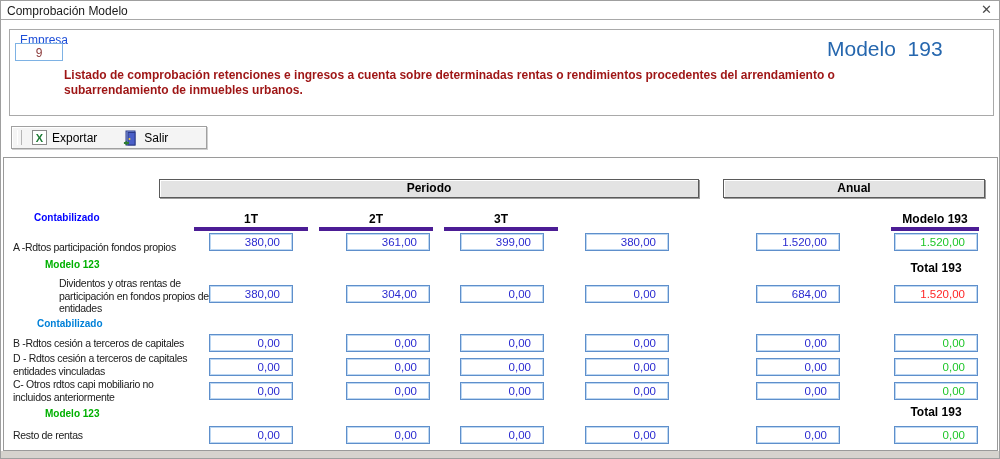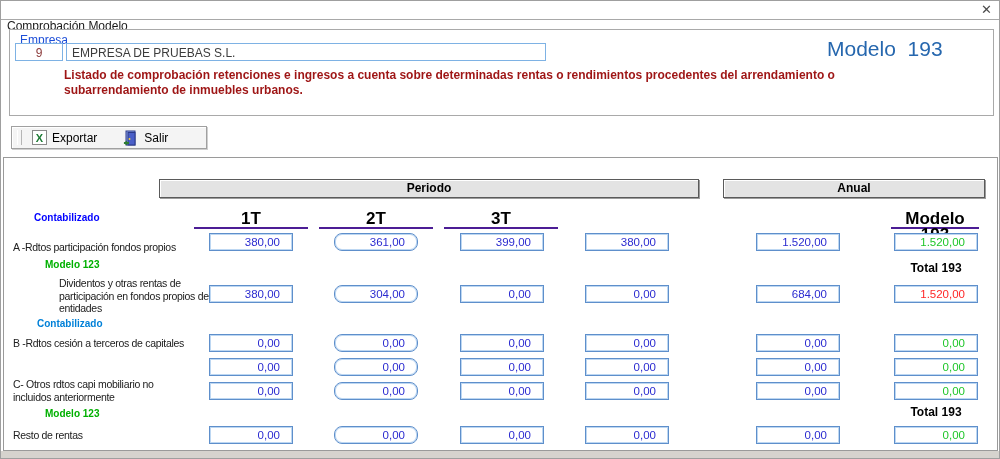--- a/index.html
+++ b/index.html
@@ -1,21 +1,21 @@
 <!DOCTYPE html>
 <html><head>
 <meta charset="utf-8">
 <style>
   html,body{margin:0;padding:0;}
   body{font-family:"Liberation Sans",sans-serif;background:#fff;}
   .page{position:relative;width:1000px;height:459px;background:#fff;border:1px solid #9f9f9f;box-sizing:border-box;overflow:hidden;}
 
   
   .titlebar{position:absolute;left:0;top:0;width:100%;height:19px;background:#fff;border-bottom:1px solid #a8a8a8;box-sizing:border-box;}
-  .titlebar .title{position:absolute;left:6px;top:18px;font-size:12px;color:#1a1a1a;}
+  .titlebar .title{position:absolute;left:6px;top:3px;font-size:12px;color:#1a1a1a;}
   .titlebar .close{position:absolute;right:7px;top:1px;font-size:13px;color:#4a4a4a;cursor:default;}
 
   
   .header-panel{position:absolute;left:8px;top:28px;width:985px;height:87px;border:1px solid #a9a9a9;background:#fff;box-sizing:border-box;}
   .empresa-label{position:absolute;left:10px;top:3px;font-size:12px;color:#1d4ed8;}
   .inputbox{position:absolute;border:1px solid #7eb2e4;background:#fff;font-size:12px;box-sizing:border-box;}
   .empresa-code{left:5px;top:13px;width:48px;height:18px;text-align:center;color:#8b3a3a;padding-top:2px;}
   .empresa-name{left:56px;top:13px;width:480px;height:18px;color:#3c3c3c;padding:2px 0 0 5px;}
   .model-title{position:absolute;left:817px;top:7px;font-size:21px;color:#2667ae;white-space:pre;}
   .descr{position:absolute;left:54px;font-size:12px;font-weight:bold;color:#9e1515;}
@@ -31,21 +31,21 @@
   .xls-icon{display:inline-flex;align-items:center;justify-content:center;width:15px;height:15px;background:#fff;border:1px solid #8a8a8a;color:#1c7a34;font-weight:bold;font-size:11px;box-sizing:border-box;}
 
   
   .table-panel{position:absolute;left:2px;top:156px;width:995px;height:294px;border:1px solid #9a9a9a;background:#fff;box-sizing:border-box;}
   .bottom-strip{position:absolute;left:0;top:450px;width:100%;height:9px;background:#d6d3ce;}
 
   .group-hdr{position:absolute;height:19px;background:#e3e3e3;border:1px solid #5a5a5a;box-shadow:inset 1px 1px 0 #ffffff,1px 1px 0 #9c9c9c;box-sizing:border-box;text-align:center;font-size:12px;font-weight:bold;color:#000;line-height:17px;}
   .gh-periodo{left:158px;top:178px;width:540px;}
   .gh-anual{left:722px;top:178px;width:262px;}
 
-  .col-hdr{position:absolute;top:210px;height:16px;line-height:16px;text-align:center;font-size:17px;font-weight:bold;color:#000;border-bottom:2px solid #4c1d95;}
+  .col-hdr{position:absolute;top:210px;height:16px;line-height:16px;text-align:center;font-size:12px;font-weight:bold;color:#000;border-bottom:4px solid #4c1d95;}
   .ch0{left:193px;width:114px;}
   .ch1{left:318px;width:114px;}
   .ch2{left:443px;width:114px;}
   .ch3{left:568px;width:114px;}
   .ch4{left:733px;width:127px;}
   .ch5{left:890px;width:88px;}
 
   .section-label{position:absolute;font-size:10px;font-weight:bold;}
   .sec-blue{color:#0000ff;}
   .sec-lblue{color:#0080d8;}
@@ -61,39 +61,38 @@
   .rl2{top:336px;white-space:nowrap;}
   .rl3{top:351px;width:196px;}
   .rl4{top:377px;width:170px;}
   .rl5{top:428px;white-space:nowrap;}
 
   .total-label{position:absolute;left:890px;width:90px;text-align:center;font-size:12px;font-weight:bold;color:#000;}
   .tl1{top:260px;}
   .tl2{top:404px;}
 
   .cell{position:absolute;width:84px;height:18px;background:#fff;border:1px solid #5e8fcb;box-shadow:inset 0 0 0 1px #bdd7f2;box-sizing:border-box;font-size:11.5px;color:#2b2bd0;text-align:right;padding:2px 12px 0 0;}
-  .cx0{left:208px;}.cx1{left:333px;border-radius:8px;}.cx2{left:459px;}.cx3{left:584px;}.cx4{left:755px;}.cx5{left:893px;}
+  .cx0{left:208px;}.cx1{left:345px;}.cx2{left:459px;}.cx3{left:584px;}.cx4{left:755px;}.cx5{left:893px;}
   .ry0{top:232px;}.ry1{top:284px;}.ry2{top:333px;}.ry3{top:357px;}.ry4{top:381px;}.ry5{top:425px;}
   .val-green{color:#1fc629;}
   .val-red{color:#ff2626;}
 </style>
 </head>
 <body>
 
 <div class="page">
 
   <div class="titlebar">
     <span class="title">Comprobación Modelo</span>
     <span class="close">✕</span>
   </div>
 
   <div class="header-panel">
     <div class="empresa-label">Empresa</div>
     <div class="inputbox empresa-code">9</div>
-    <div class="inputbox empresa-name">EMPRESA DE PRUEBAS S.L.</div>
     <div class="model-title">Modelo  193</div>
     <div class="descr l1">Listado de comprobación retenciones e ingresos a cuenta sobre determinadas rentas o rendimientos procedentes del arrendamiento o</div>
     <div class="descr l2">subarrendamiento de inmuebles urbanos.</div>
   </div>
 
   <div class="toolbar">
     <span class="grip"></span>
     <button class="tb-btn export">
       <span class="xls-icon">X</span>
       <span>Exportar</span>
@@ -121,20 +120,21 @@
   <div class="col-hdr ch5">Modelo 193</div>
 
   <div class="section-label sec-blue sl1">Contabilizado</div>
   <div class="section-label sec-green sl2">Modelo 123</div>
   <div class="section-label sec-lblue sl3">Contabilizado</div>
   <div class="section-label sec-green sl4">Modelo 123</div>
 
   <div class="row-label rl0">A -Rdtos participación fondos propios</div>
   <div class="row-label rl1">Dividentos y otras rentas de participación en fondos propios de entidades</div>
   <div class="row-label rl2">B -Rdtos cesión a terceros de capitales</div>
+  <div class="row-label rl3">D - Rdtos cesión a terceros de capitales entidades vinculadas</div>
   <div class="row-label rl4">C- Otros rdtos capi mobiliario no incluidos anteriormente</div>
   <div class="row-label rl5">Resto de rentas</div>
 
   <div class="total-label tl1">Total 193</div>
   <div class="total-label tl2">Total 193</div>
 
   <div class="cell cx0 ry0">380,00</div>
   <div class="cell cx1 ry0">361,00</div>
   <div class="cell cx2 ry0">399,00</div>
   <div class="cell cx3 ry0">380,00</div>

